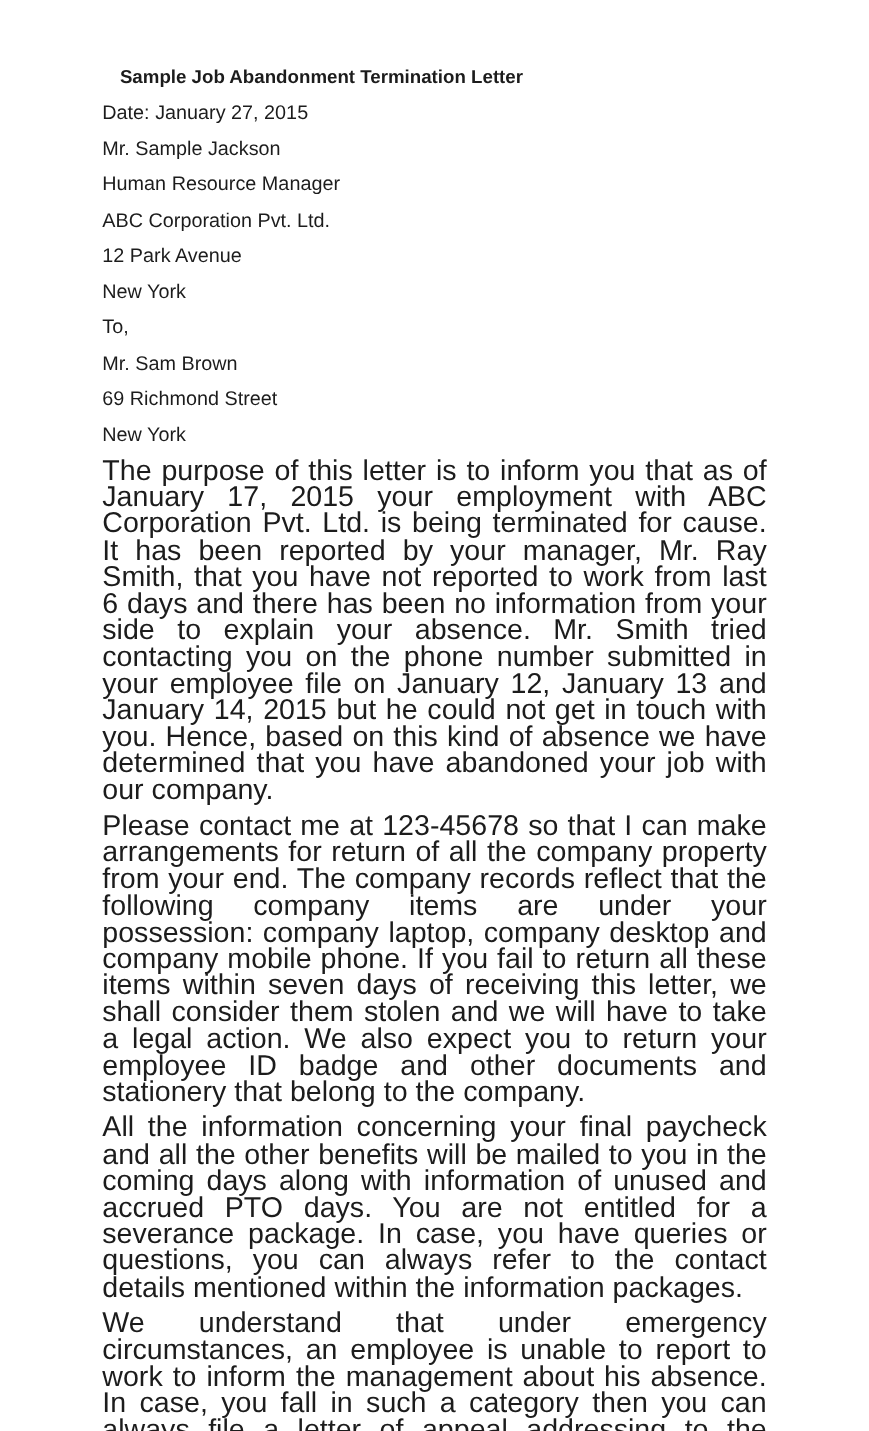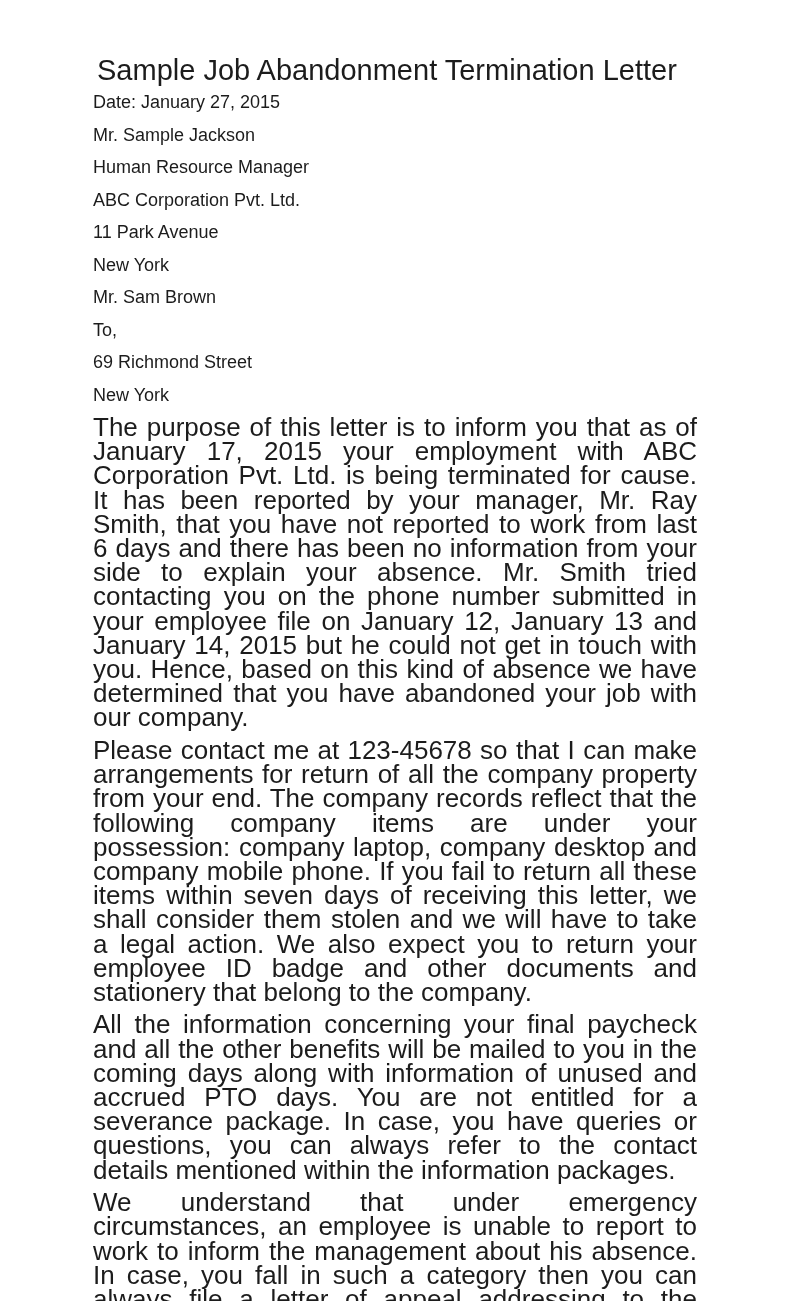--- a/index.html
+++ b/index.html
@@ -12,24 +12,24 @@
     width: 790px;
     height: 1301px;
     background: #ffffff;
     box-sizing: border-box;
     padding: 57px 93px 0 93px;
     font-family: "Liberation Sans", sans-serif;
     color: #1c1c1c;
     overflow: hidden;
   }
   .title {
-    font-size: 29px;
-    font-weight: normal;
+    font-size: 17px;
+    font-weight: bold;
     line-height: 26px;
-    margin: 0 0 7px 4px;
+    margin: 0 0 7px 16px;
   }
   .line {
     font-size: 18px;
     line-height: 24.2px;
     margin: 0 0 8.3px 0;
   }
   .para {
     font-size: 26px;
     line-height: 24.2px;
     margin: 0 0 8.3px 0;
@@ -41,26 +41,26 @@
 
 <div class="page">
 
   <h1 class="title">Sample Job Abandonment Termination Letter</h1>
 
   <p class="line">Date: January 27, 2015</p>
 
   <p class="line">Mr. Sample Jackson</p>
   <p class="line">Human Resource Manager</p>
   <p class="line">ABC Corporation Pvt. Ltd.</p>
-  <p class="line">11 Park Avenue</p>
+  <p class="line">12 Park Avenue</p>
   <p class="line">New York</p>
 
+  <p class="line">To,</p>
+
   <p class="line">Mr. Sam Brown</p>
-
-  <p class="line">To,</p>
   <p class="line">69 Richmond Street</p>
   <p class="line">New York</p>
 
 
   <p class="para">The purpose of this letter is to inform you that as of January 17, 2015 your employment with ABC Corporation Pvt. Ltd. is being terminated for cause. It has been reported by your manager, Mr. Ray Smith, that you have not reported to work from last 6 days and there has been no information from your side to explain your absence. Mr. Smith tried contacting you on the phone number submitted in your employee file on January 12, January 13 and January 14, 2015 but he could not get in touch with you. Hence, based on this kind of absence we have determined that you have abandoned your job with our company.</p>
   <p class="para">Please contact me at 123-45678 so that I can make arrangements for return of all the company property from your end. The company records reflect that the following company items are under your possession: company laptop, company desktop and company mobile phone. If you fail to return all these items within seven days of receiving this letter, we shall consider them stolen and we will have to take a legal action. We also expect you to return your employee ID badge and other documents and stationery that belong to the company.</p>
   <p class="para">All the information concerning your final paycheck and all the other benefits will be mailed to you in the coming days along with information of unused and accrued PTO days. You are not entitled for a severance package. In case, you have queries or questions, you can always refer to the contact details mentioned within the information packages.</p>
   <p class="para">We understand that under emergency circumstances, an employee is unable to report to work to inform the management about his absence. In case, you fall in such a category then you can always file a letter of appeal addressing to the human resource department. Make sure you provide all the related proofs and evidences in form of documents from reliable sources to present your part.</p>
 
   <p class="line">Regards,</p>

